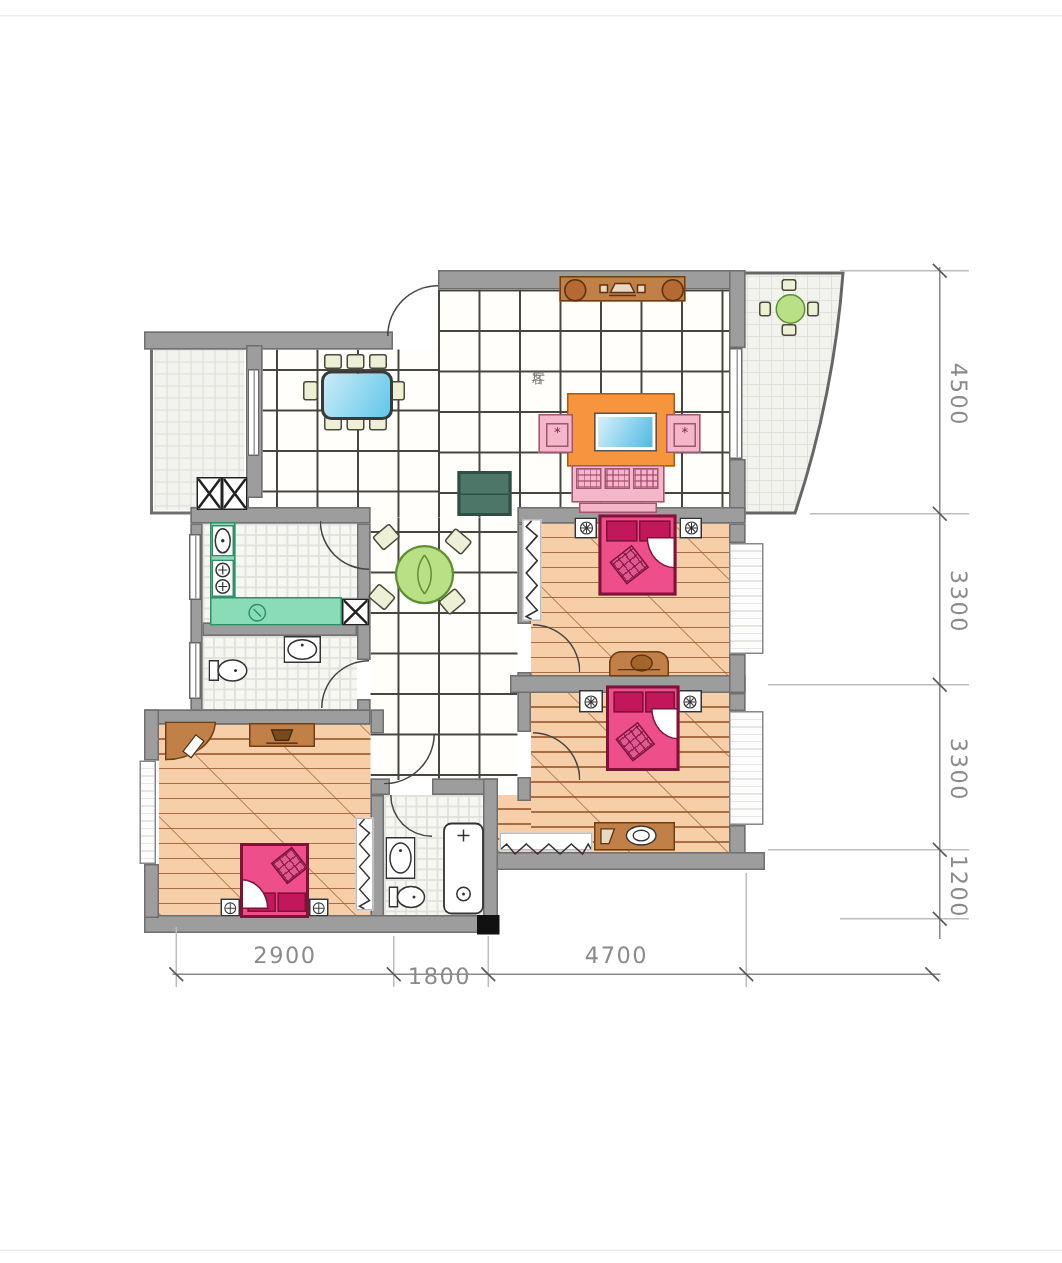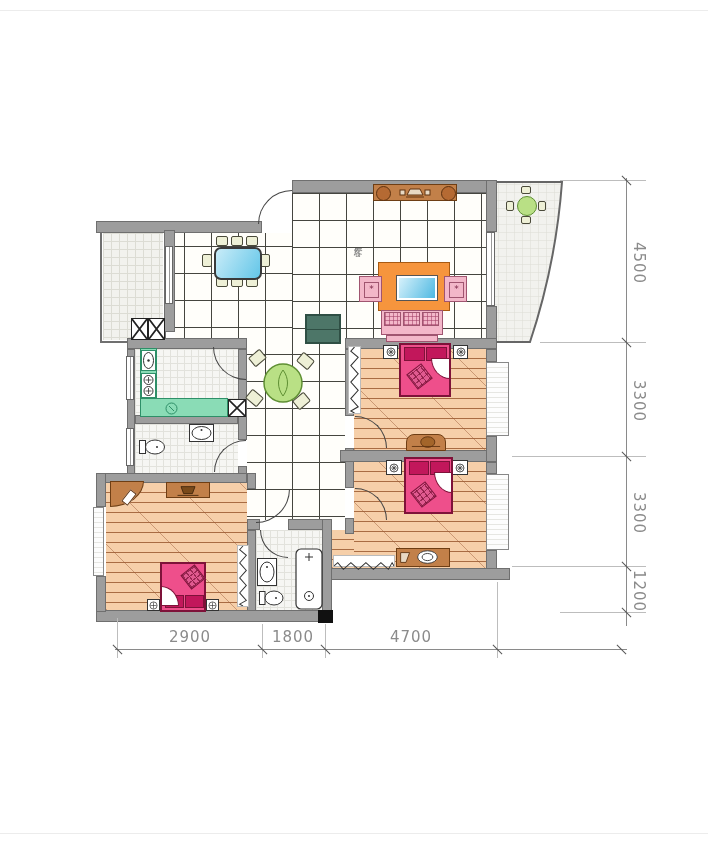--- a/index.html
+++ b/index.html
@@ -357,16 +357,16 @@
   <div class="extline" style="left:117px;top:618px;width:1px;height:40px"></div>
   <div class="extline" style="left:262px;top:624px;width:1px;height:34px"></div>
   <div class="extline" style="left:325px;top:624px;width:1px;height:34px"></div>
   <div class="extline" style="left:497px;top:582px;width:1px;height:76px"></div>
   <div class="tick" style="left:111px;top:649px"></div>
   <div class="tick" style="left:256px;top:649px"></div>
   <div class="tick" style="left:319px;top:649px"></div>
   <div class="tick" style="left:491px;top:649px"></div>
   <div class="tick" style="left:615px;top:649px"></div>
   <div class="dimlab" style="left:165px;top:628px;width:50px">2900</div>
-  <div class="dimlab" style="left:268px;top:628px;width:50px">1800</div>
+  <div class="dimlab" style="left:268px;top:642px;width:50px">1800</div>
   <div class="dimlab" style="left:386px;top:628px;width:50px">4700</div>
 
 </div>
 
 </body></html>

